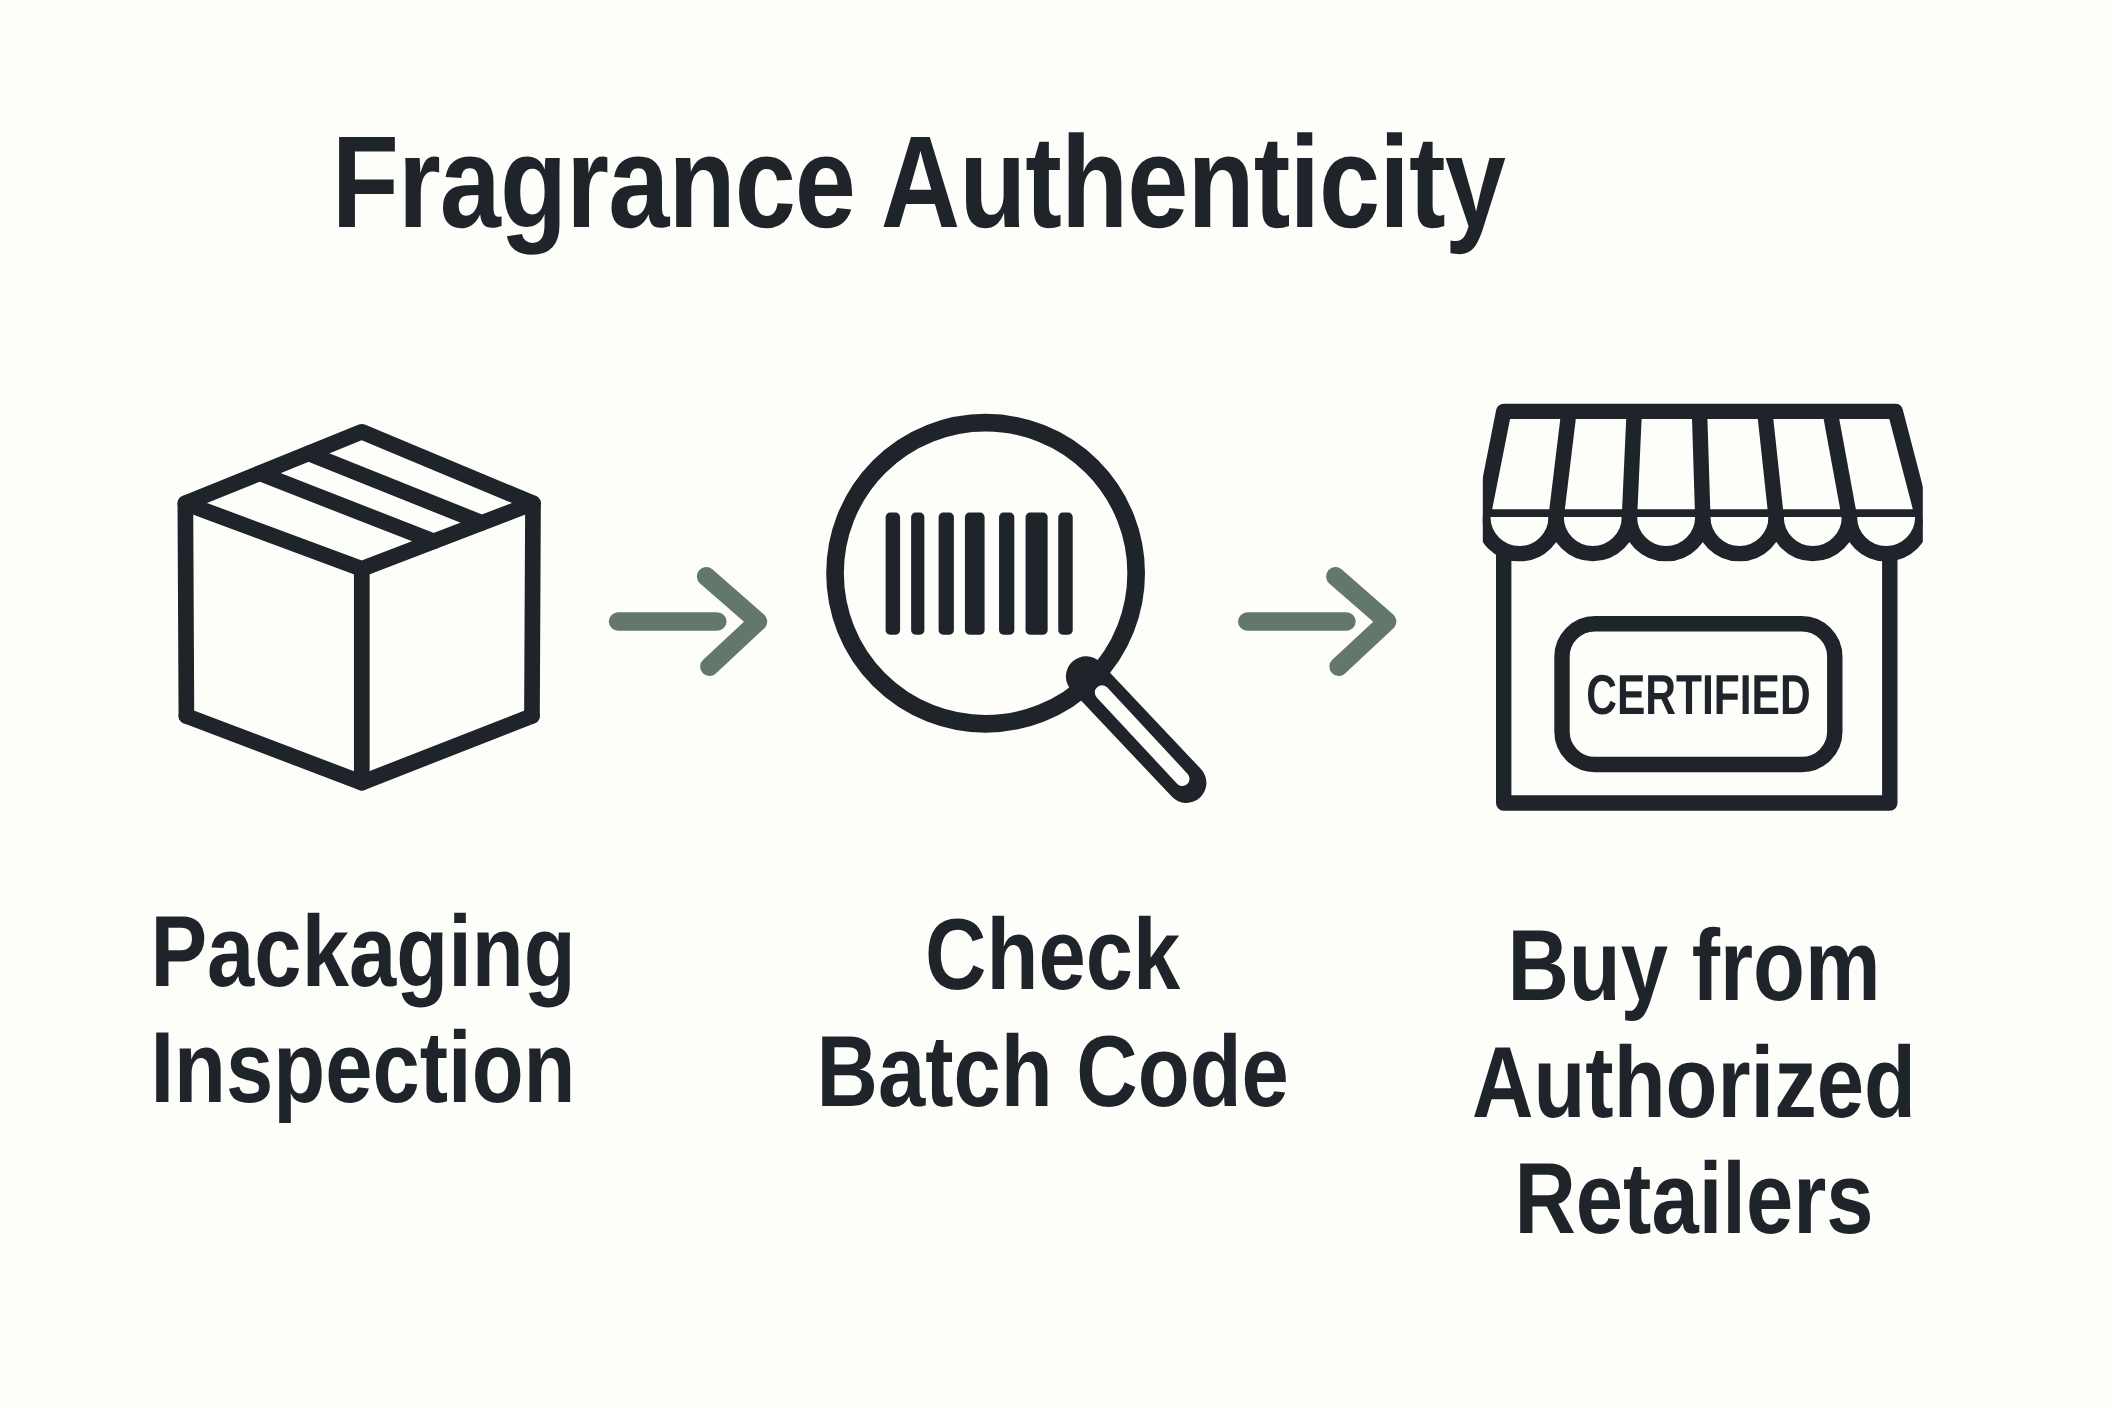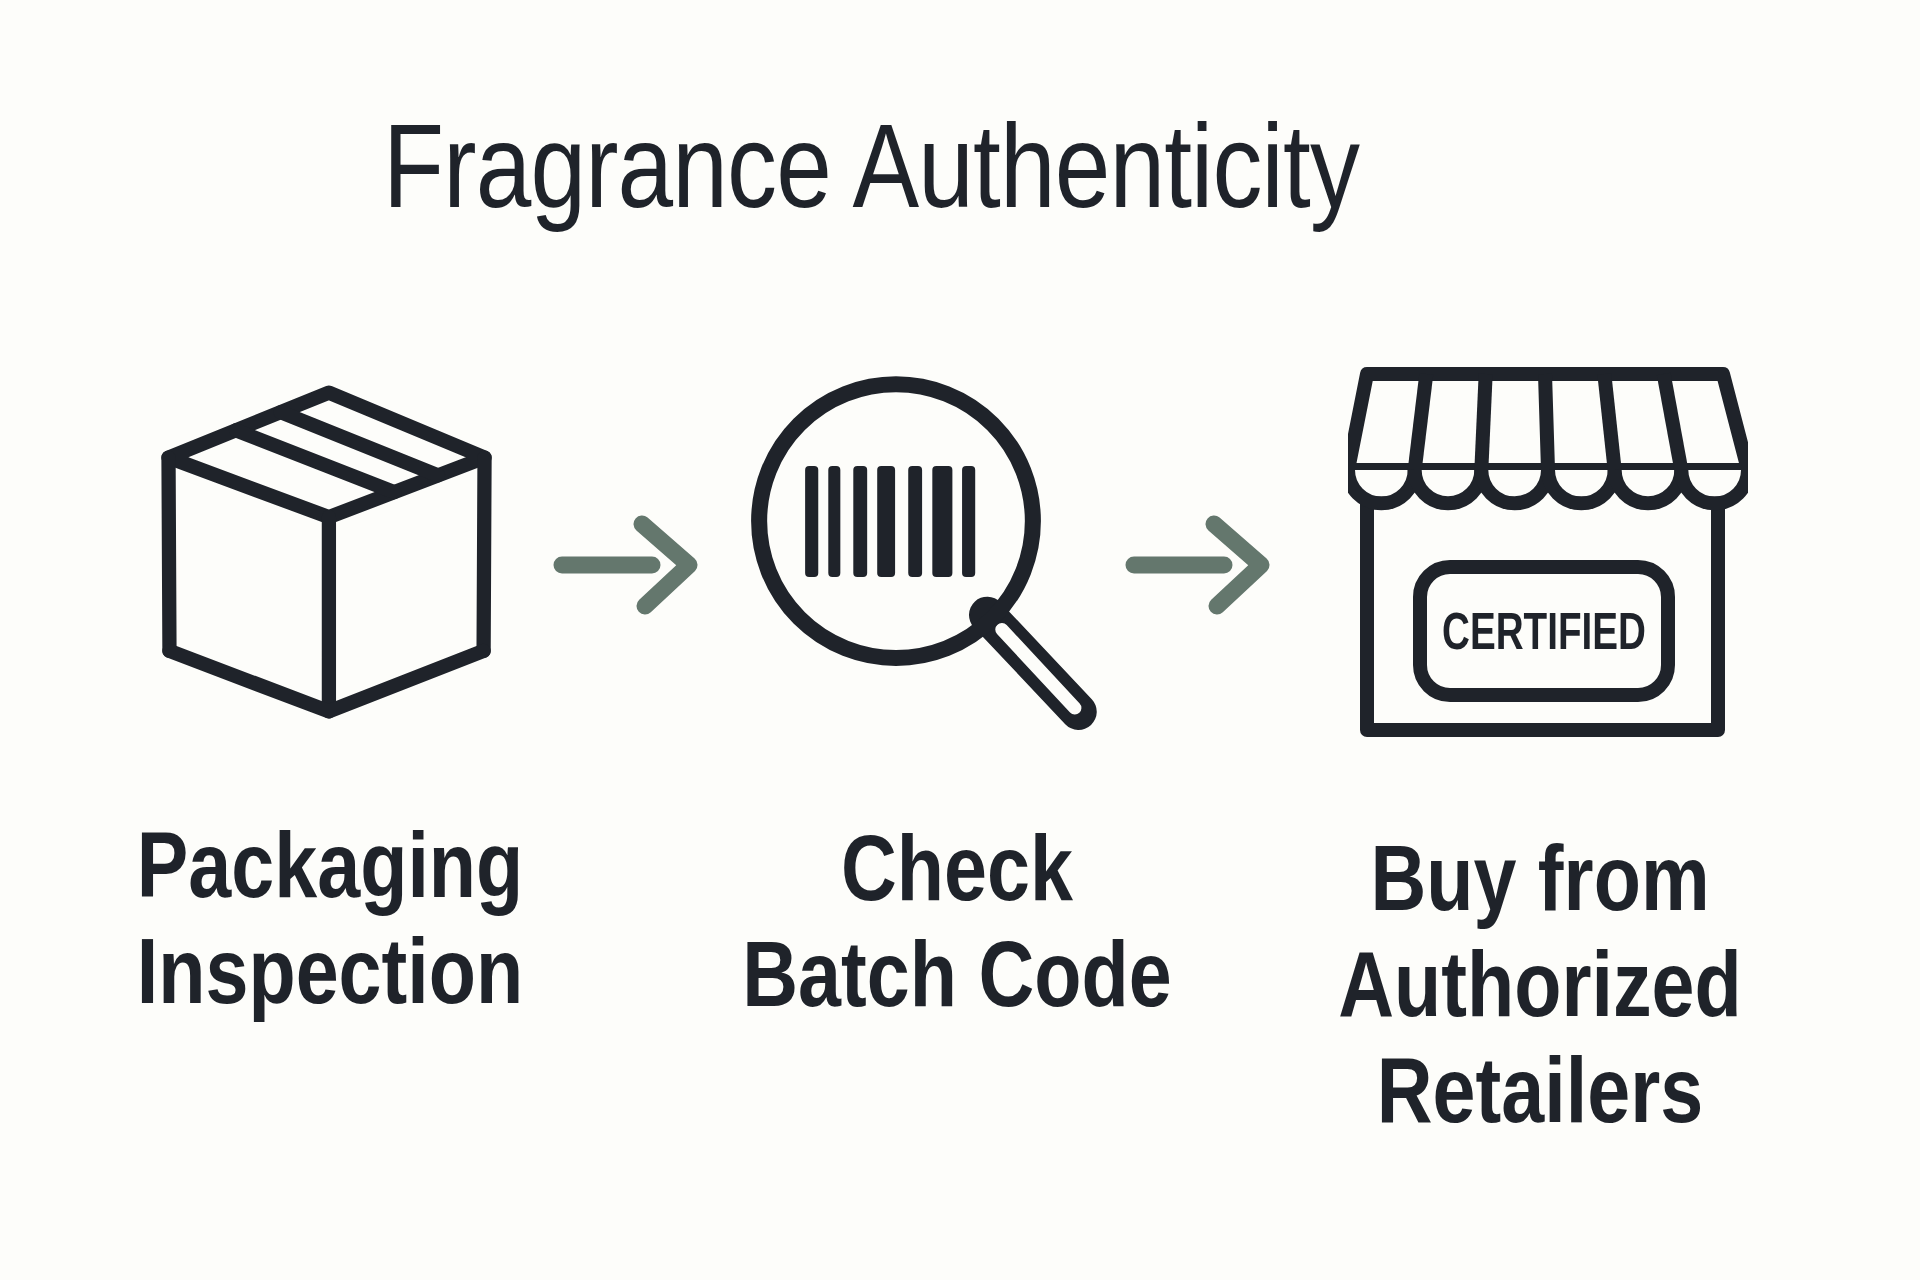--- a/index.html
+++ b/index.html
@@ -16,24 +16,23 @@
     position:relative;
     overflow:hidden;
   }
   .stage{position:absolute;inset:0;}
   .title{
     position:absolute;
     top:106px;left:0;
     width:1670px;          
     text-align:center;
     font-size:119px;
-    font-weight:400;
+    font-weight:700;
     line-height:1;
     white-space:nowrap;
-    margin-left:36px;
   }
   .title .squeeze{
     display:inline-block;
     transform:scaleX(0.84);
     transform-origin:50% 50%;
     letter-spacing:-1px;
   }
   .icon{position:absolute;}
   .icon-box       {left:159px; top:378px; width:336px; height:348px;}
   .icon-magnifier {left:750px; top:374px; width:365px; height:376px;}

